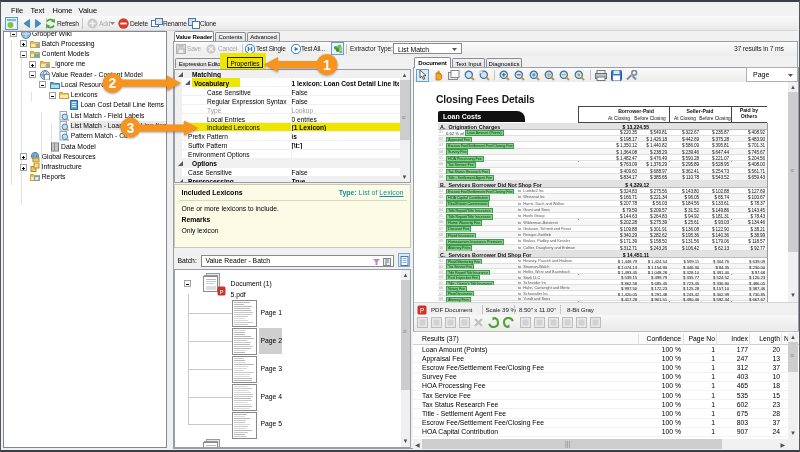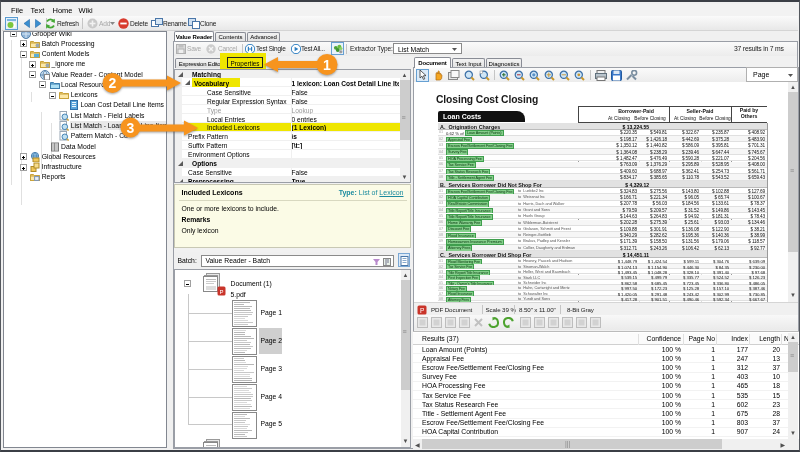--- a/index.html
+++ b/index.html
@@ -20,21 +20,21 @@
 .tab{position:absolute;border:1px solid #898c95;border-bottom:none;background:linear-gradient(#f2f2f2,#e2e2e2);font-size:6px;text-align:center;color:#000;border-radius:2px 2px 0 0;white-space:nowrap;overflow:hidden;}
 .tab.sel{background:#fff;font-weight:bold;letter-spacing:-0.1px;}
 .greenlbl{background:#85cf8b;border:1px solid #3f9e4d;color:#0b3c12;padding:0 1px;white-space:nowrap;letter-spacing:-0.1px;}
 .money{position:absolute;text-align:right;font-size:4.7px;color:#151515;white-space:nowrap;letter-spacing:-0.15px;}
 </style></head><body>
 <div class="win">
 <div class="menubar">
       <span style="left:9px">File</span>
       <span style="left:28.5px">Text</span>
       <span style="left:50.5px">Home</span>
-      <span style="left:76.5px">Wiki</span>
+      <span style="left:76.5px">Value</span>
     </div>
 <div class="toolbar">
 <svg class="abs" style="left:3px;top:1px" width="13" height="13">
         <rect x="0.5" y="0.5" width="12" height="12" fill="#e8f2fa" stroke="#5a9bd0"></rect>
         <rect x="2" y="2" width="9" height="2" fill="#7ab4e0"></rect>
         <rect x="7.5" y="5" width="3.5" height="6" fill="#fff" stroke="#c8d8e8" stroke-width="0.5"></rect>
         <circle cx="5.5" cy="8" r="3" fill="#7cc63e"></circle>
       </svg>
 <svg class="abs" style="left:20px;top:3px" width="9" height="9">
         <path d="M7.5 0.5 L2 4.5 L7.5 8.5 Z" fill="#3a8fd0" stroke="#2468a8" stroke-width="0.6"></path>
@@ -531,21 +531,21 @@
         <circle cx="8.2" cy="2.8" r="2.4" fill="none" stroke="#7a8ea0" stroke-width="1.6"></circle>
       </svg>
 <div class="abs" style="left:332px;top:-1px;width:52px;height:15px;background:#fff;border:1px solid #b0b0b0;font-size:7px">
         <span class="abs" style="left:6px;top:3px">Page</span>
         <svg class="abs" style="right:3px;top:6px" width="6" height="4">
           <path d="M0 0 L5 0 L2.5 3 Z" fill="#555"></path>
         </svg>
       </div>
 </div>
 <div class="abs" style="left:413px;top:80px;width:374px;height:220px;background:#fff;overflow:hidden;">
-<div class="abs" style="left:22px;top:11.5px;font-size:10.3px;font-weight:bold;color:#1a1a1a;letter-spacing:-0.1px">Closing Cost Closing</div>
+<div class="abs" style="left:22px;top:11.5px;font-size:10.3px;font-weight:bold;color:#1a1a1a;letter-spacing:-0.1px">Closing Fees Details</div>
 <div class="abs" style="left:24px;top:29px;width:87px;height:11px;background:#111;border-radius:2px 8px 0 0">
         <span style="position:absolute;left:5px;top:1.5px;color:#fff;font-size:7px;font-weight:bold">Loan Costs</span>
       </div>
 <div class="abs" style="left:164px;top:24px;width:189px;height:16.5px;background:#fff;border-top:1.5px solid #444;border-bottom:1px solid #444;font-size:5px;color:#111">
 <div class="abs" style="left:14px;top:0;width:88px;text-align:center;font-weight:bold;font-size:5.2px;padding-top:1px">Borrower-Paid</div>
 <div class="abs" style="left:91px;top:0;width:62px;text-align:center;font-weight:bold;font-size:5.2px;padding-top:1px">Seller-Paid</div>
 <div class="abs" style="left:153px;top:0;width:36px;text-align:center;font-weight:bold;font-size:5.2px;padding-top:1px;line-height:1.1">Paid by<br>Others</div>
 <div class="abs" style="left:20px;top:8.5px;width:42px;text-align:center;font-size:4.8px">At Closing</div>
 <div class="abs" style="left:50px;top:8.5px;width:44px;text-align:center;font-size:4.8px">Before Closing</div>
 <div class="abs" style="left:93px;top:8.5px;width:28px;text-align:center;font-size:4.8px">At Closing</div>

